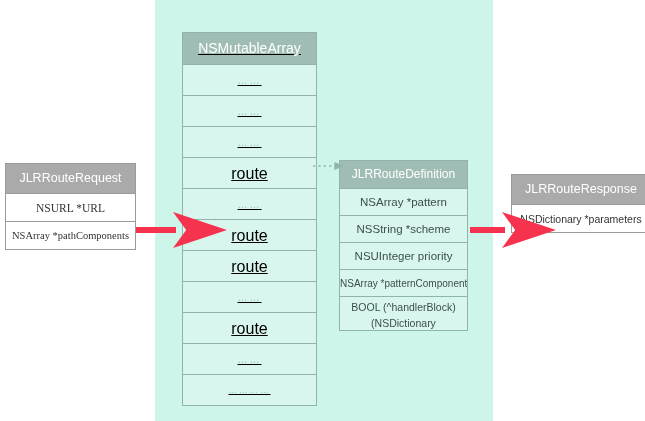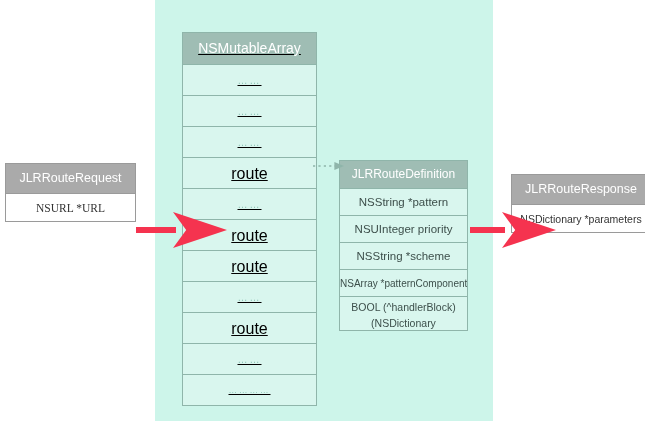--- a/index.html
+++ b/index.html
@@ -159,42 +159,43 @@
 </head>
 <body>
 
 <div id="canvas">
 
   <div class="mint-panel"></div>
 
   <div class="uml-box" id="request-box">
     <div class="uml-header">JLRRouteRequest</div>
     <div class="uml-row">NSURL *URL</div>
+    <div class="uml-row small">NSArray *pathComponents</div>
   </div>
 
   <div class="uml-box" id="array-box">
     <div class="uml-header">NSMutableArray</div>
     <div class="uml-row ellipsis">……</div>
     <div class="uml-row ellipsis">……</div>
     <div class="uml-row ellipsis">……</div>
     <div class="uml-row">route</div>
     <div class="uml-row ellipsis">……</div>
     <div class="uml-row">route</div>
     <div class="uml-row">route</div>
     <div class="uml-row ellipsis">……</div>
     <div class="uml-row">route</div>
     <div class="uml-row ellipsis">……</div>
     <div class="uml-row ellipsis-long">…………</div>
   </div>
 
   <div class="uml-box" id="definition-box">
     <div class="uml-header">JLRRouteDefinition</div>
-    <div class="uml-row">NSString *pattern</div>
+    <div class="uml-row">NSArray *pattern</div>
+    <div class="uml-row">NSString *scheme</div>
     <div class="uml-row">NSUInteger priority</div>
-    <div class="uml-row">NSString *scheme</div>
     <div class="uml-row small">NSArray *patternComponents</div>
     <div class="uml-row two-line">BOOL (^handlerBlock)(NSDictionary *parameters)</div>
   </div>
 
   <div class="uml-box" id="response-box">
     <div class="uml-header">JLRRouteResponse</div>
     <div class="uml-row small">NSDictionary *parameters</div>
   </div>
 
   <svg id="arrow-layer" viewBox="0 0 645 421" width="645" height="421">

